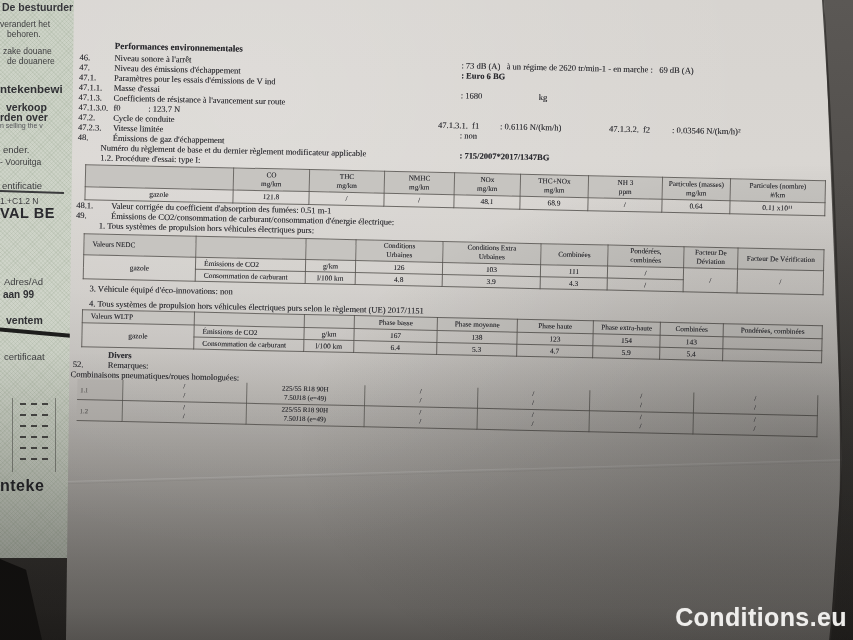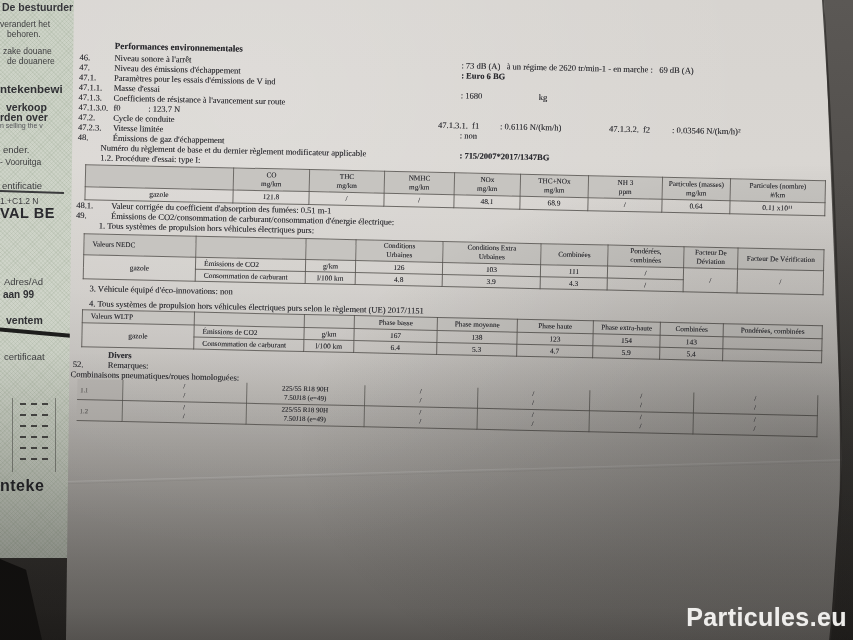--- a/index.html
+++ b/index.html
@@ -442,14 +442,14 @@
       </table>
     </div>
     <div class="crease"></div>
   </div>
 
   <svg class="edge-svg" width="853" height="640" viewBox="0 0 853 640">
     <path d="M823,0 C833,150 841,350 841,462 C841,545 835,600 830,640" fill="none" stroke="#302e2b" stroke-width="2" opacity="0.85"></path>
   </svg>
 
   <div class="vignette"></div>
-  <div class="watermark">Particules.eu</div>
+  <div class="watermark">Conditions.eu</div>
 </div>
 
 </body></html>

